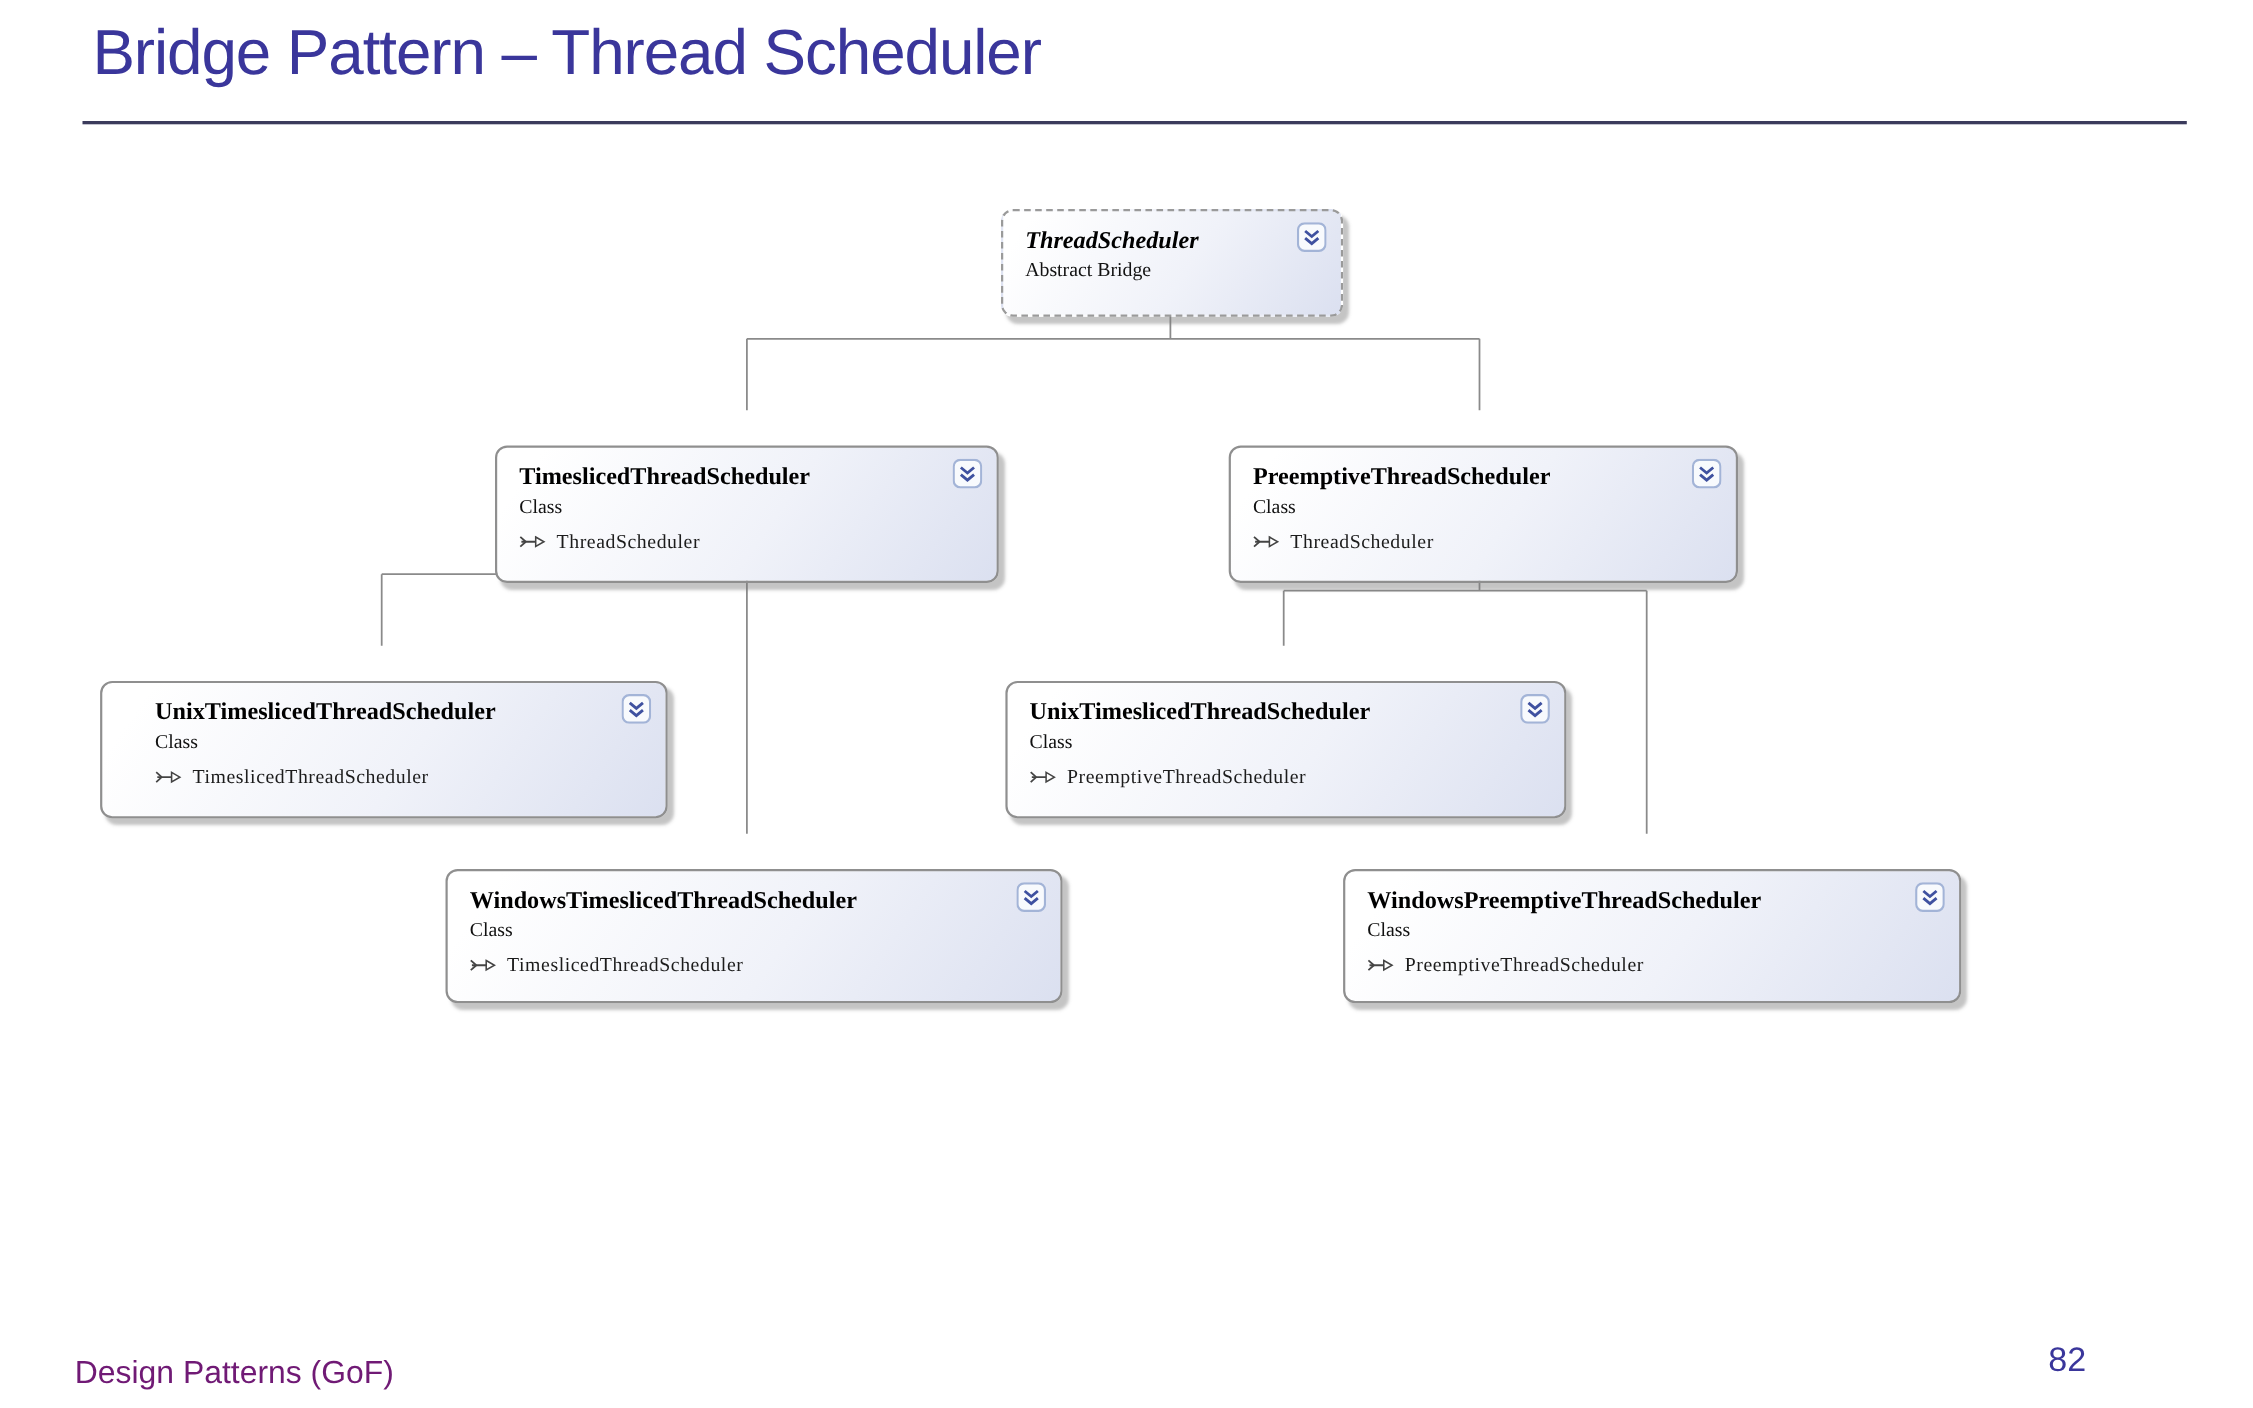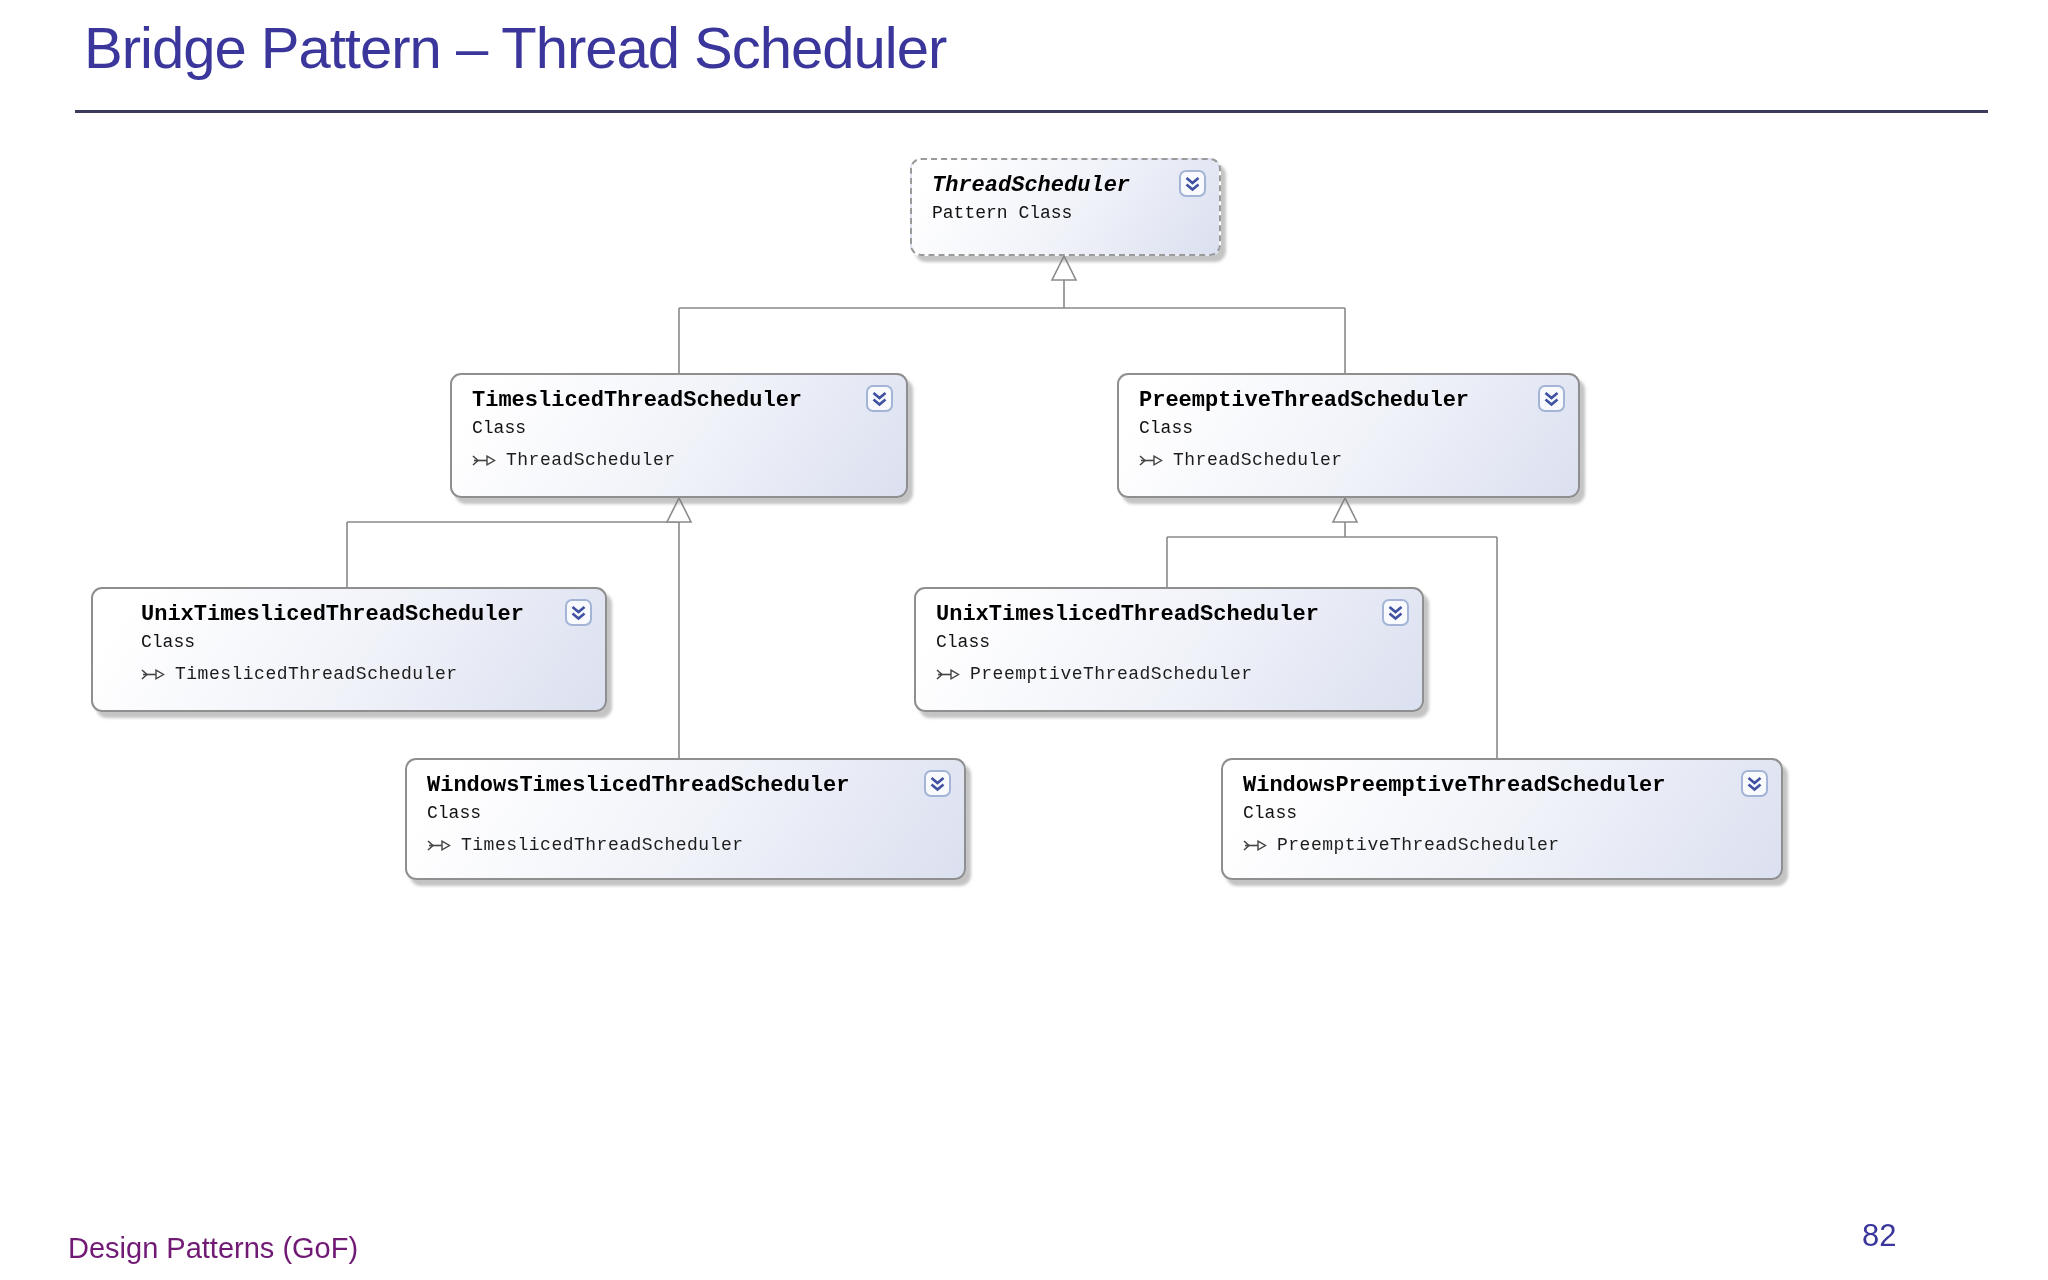--- a/index.html
+++ b/index.html
@@ -10,22 +10,22 @@
   .rule{position:absolute;left:75px;top:110px;width:1913px;height:3px;background:#3B3B5C;}
   .footer{position:absolute;left:68px;top:1232px;font-size:29px;color:#701a75;}
   .pageno{position:absolute;left:1862px;top:1218px;font-size:31px;color:#3A369B;}
 
   .diagram{position:absolute;left:0;top:0;width:2048px;height:1280px;}
   .connectors{position:absolute;left:0;top:0;width:2048px;height:1280px;}
 
   .node{position:absolute;border:2px solid #8F8F8F;border-radius:11px;
         background:linear-gradient(125deg,#ffffff 8%,#f0f2f9 55%,#dbe0f0 100%);
         box-shadow:5px 6px 3px rgba(125,125,125,0.45);
-        font-family:Liberation Mono, monospace;color:#000;
-        box-sizing:border-box;padding:12px 14px 0 20px;}
+        font-family:Liberation Serif, serif;color:#000;
+        box-sizing:border-box;padding:12px 14px 0 20px;margin-top:32px;}
   .node.abstract{border-style:dashed;border-color:#9a9a9a;}
   .node-name{font-size:22px;font-weight:bold;line-height:28px;white-space:nowrap;}
   .node.abstract .node-name{font-style:italic;}
   .node-stereo{font-size:18px;line-height:26px;color:#111;}
   .base-row{display:flex;align-items:center;gap:9px;margin-top:9px;}
   .base-name{font-size:18px;color:#1c1c1c;white-space:nowrap;letter-spacing:0.5px;}
   .collapse{position:absolute;top:10px;right:13px;width:27px;height:27px;cursor:pointer;}
 
   
   #node-0{left:910px;top:158px;width:311px;height:98px;}
@@ -57,21 +57,21 @@
       </g>
       <g stroke="#8A8A8A" stroke-width="1.6" fill="#ffffff">
         <polygon points="1064,256 1052,280 1076,280"></polygon>
         <polygon points="679,498 667,522 691,522"></polygon>
         <polygon points="1345,498 1333,522 1357,522"></polygon>
       </g>
     </svg>
 
     <div class="node abstract" id="node-0">
       <div class="node-name">ThreadScheduler</div>
-      <div class="node-stereo">Pattern Class</div>
+      <div class="node-stereo">Abstract Bridge</div>
       <div class="collapse">
         <svg width="27" height="27" viewBox="0 0 27 27">
           <rect x="1" y="1" width="25" height="25" rx="6" fill="#f8fafd" stroke="#A3B4D7" stroke-width="2"></rect>
           <path d="M7.5 8 L13.5 13 L19.5 8" fill="none" stroke="#3F51A0" stroke-width="2.6"></path>
           <path d="M7.5 14.5 L13.5 19.5 L19.5 14.5" fill="none" stroke="#3F51A0" stroke-width="2.6"></path>
         </svg>
       </div>
     </div>
 
     <div class="node" id="node-1">

